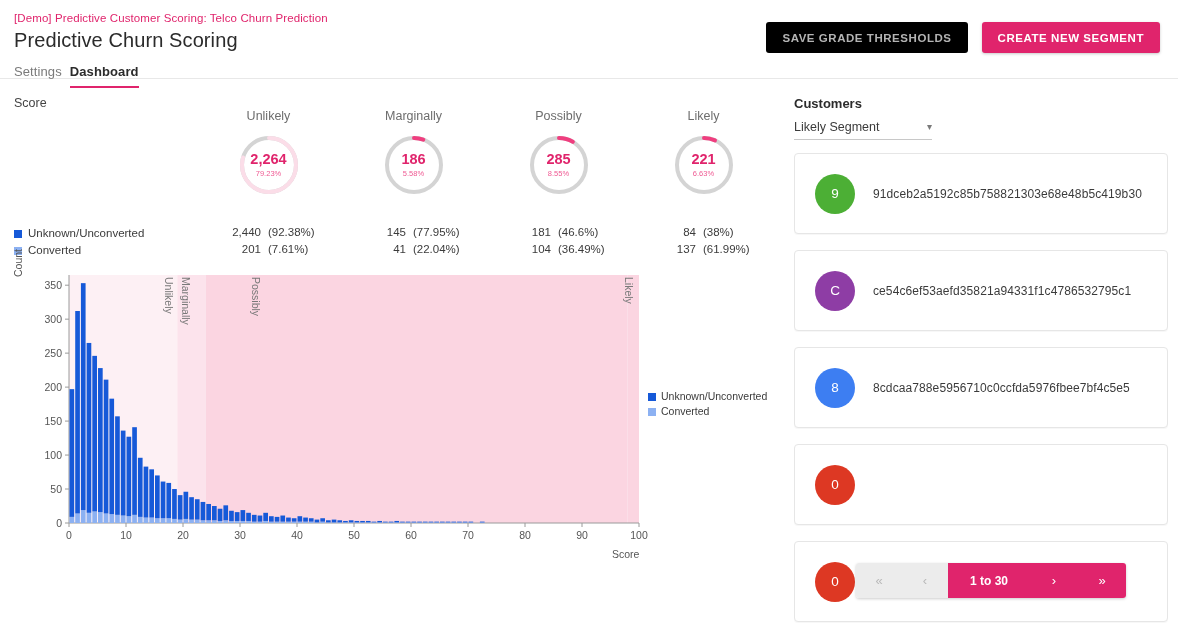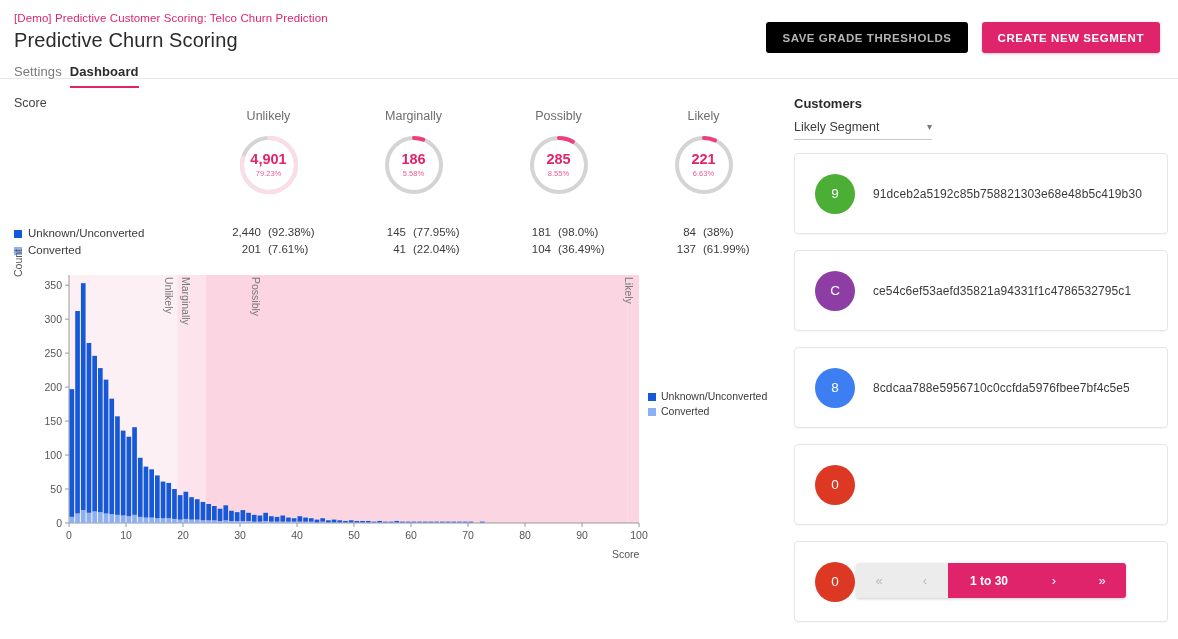--- a/index.html
+++ b/index.html
@@ -203,21 +203,21 @@
 
     <div class="gauges" id="gauges">
         <div class="gauge-col">
           <div class="gauge-title">Unlikely</div>
           <div class="gauge-ring">
             <svg width="64" height="64" viewBox="0 0 64 64">
               <circle cx="32" cy="32" r="27" fill="none" stroke="#d4d4d4" stroke-width="4"></circle>
               <circle cx="32" cy="32" r="27" fill="none" stroke="#fbdde8" stroke-width="4" stroke-linecap="round" transform="rotate(-90 32 32)" stroke-dasharray="134.41 37.24"></circle>
             </svg>
             <div class="gauge-center">
-              <div class="gauge-num">4,901</div>
+              <div class="gauge-num">2,264</div>
               <div class="gauge-pct">79.23%</div>
             </div>
           </div>
         </div>
         <div class="gauge-col">
           <div class="gauge-title">Marginally</div>
           <div class="gauge-ring">
             <svg width="64" height="64" viewBox="0 0 64 64">
               <circle cx="32" cy="32" r="27" fill="none" stroke="#d4d4d4" stroke-width="4"></circle>
               <circle cx="32" cy="32" r="27" fill="none" stroke="#ef3e7f" stroke-width="4" stroke-linecap="round" transform="rotate(-90 32 32)" stroke-dasharray="9.47 162.18"></circle>
@@ -270,21 +270,21 @@
     <div class="stats" id="stats">
         <div class="stat-col">
           <div><span class="n">2,440</span><span class="p">(92.38%)</span></div>
           <div><span class="n">201</span><span class="p">(7.61%)</span></div>
         </div>
         <div class="stat-col">
           <div><span class="n">145</span><span class="p">(77.95%)</span></div>
           <div><span class="n">41</span><span class="p">(22.04%)</span></div>
         </div>
         <div class="stat-col">
-          <div><span class="n">181</span><span class="p">(98.0%)</span></div>
+          <div><span class="n">181</span><span class="p">(46.6%)</span></div>
           <div><span class="n">104</span><span class="p">(36.49%)</span></div>
         </div>
         <div class="stat-col">
           <div><span class="n">84</span><span class="p">(38%)</span></div>
           <div><span class="n">137</span><span class="p">(61.99%)</span></div>
         </div>
       </div>
 
     <div class="chart-wrap">
       <svg class="chart-svg" width="770" height="300" id="chart">

